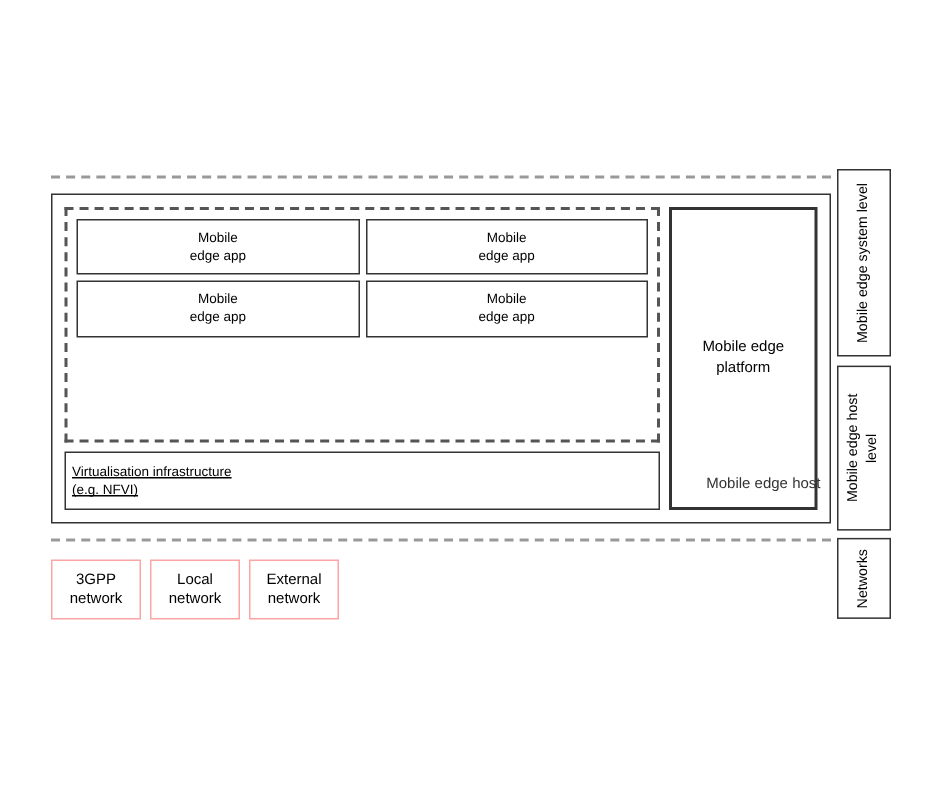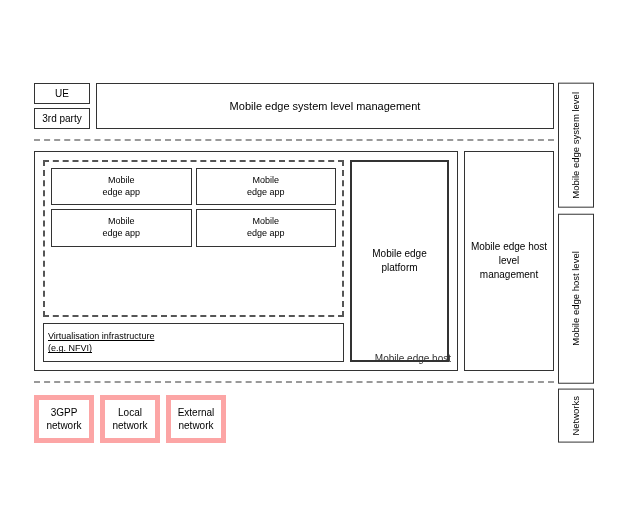--- a/index.html
+++ b/index.html
@@ -89,21 +89,21 @@
       flex: 1;
       border: 1px solid #333;
       padding: 8px;
       position: relative;
       background: #fff;
       min-height: 220px;
     }
 
     .host-box-label {
       position: absolute;
-      bottom: 6px;
+      bottom: 20px;
       right: 6px;
       font-size: 10px;
       color: #333;
     }
 
     .host-inner {
       display: flex;
       flex-direction: row;
       gap: 6px;
       height: 100%;
@@ -189,21 +189,21 @@
     
     .networks-row {
       display: flex;
       flex-direction: row;
       gap: 6px;
       align-items: center;
       margin-top: 2px;
     }
 
     .network-box {
-      border: 5px solid #fca5a5;
+      border: 1px solid #fca5a5;
       font-size: 10px;
       text-align: center;
       padding: 6px 4px;
       background: #fff;
       line-height: 1.3;
       min-width: 60px;
     }
 
     .caption {
       text-align: center;
@@ -260,27 +260,20 @@
   </style>
 </head>
 <body>
 
 <div class="diagram-container">
 
   <div class="main-area">
 
     <div class="diagram-col">
 
-      <div class="top-row">
-        <div class="ue-party-col">
-          <div class="small-box">UE</div>
-          <div class="small-box">3rd party</div>
-        </div>
-        <div class="system-mgmt-box">Mobile edge system level management</div>
-      </div>
 
       <hr class="dashed-sep">
 
       <div class="host-row">
 
         <div class="host-box">
           <div class="host-inner">
 
             <div class="left-section">
               <div class="apps-box">
@@ -293,21 +286,20 @@
               </div>
               <div class="virt-box">Virtualisation infrastructure<br>(e.g. NFVI)</div>
             </div>
 
             <div class="platform-box">Mobile edge platform</div>
 
           </div>
           <div class="host-box-label">Mobile edge host</div>
         </div>
 
-        <div class="host-mgmt-box">Mobile edge host level management</div>
 
       </div>
 
       <hr class="dashed-sep">
 
       <div class="networks-row">
         <div class="network-box">3GPP<br>network</div>
         <div class="network-box">Local<br>network</div>
         <div class="network-box">External<br>network</div>
       </div>

